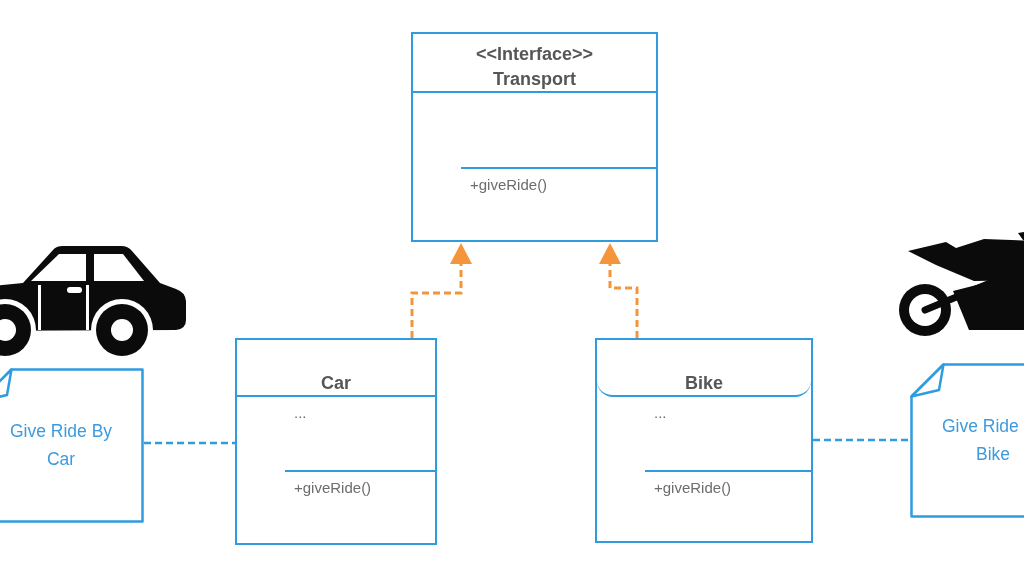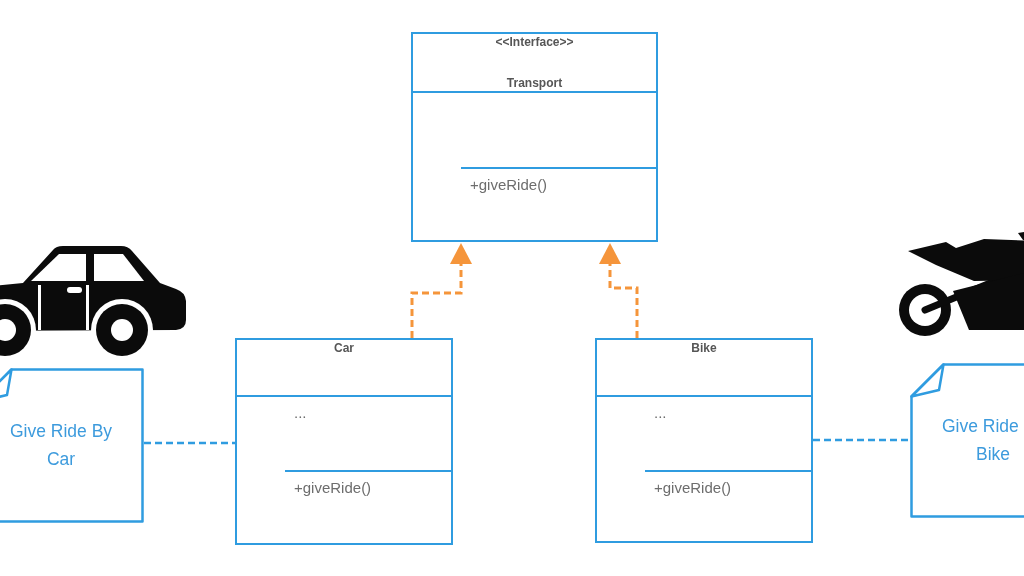--- a/index.html
+++ b/index.html
@@ -10,22 +10,22 @@
   #connector-layer{position:absolute;left:0;top:0;width:1024px;height:576px;pointer-events:none;}
   .sv-dash-blue{stroke:var(--stroke_blue);stroke-width:2.5;stroke-dasharray:7 4;fill:none;}
   .sv-dash-orange{stroke:var(--orange);stroke-width:3;stroke-dasharray:7 4;fill:none;}
   .sv-arrow{fill:var(--orange);stroke:none;}
 
   .uml-box{
     position:absolute;display:flex;flex-direction:column;background:#fff;
     border:2px solid var(--stroke_blue);box-sizing:border-box;
   }
   .uml-title{
-    display:flex;flex-direction:column;justify-content:space-between;align-items:center;
-    font-weight:bold;font-size:12px;line-height:1.35;color:var(--title_text);
+    display:flex;flex-direction:column;justify-content:flex-end;align-items:center;
+    font-weight:bold;font-size:18px;line-height:1.35;color:var(--title_text);
     border-bottom:2px solid var(--stroke_blue);box-sizing:border-box;
   }
   .uml-attrs{
     border-bottom:2px solid var(--stroke_blue);box-sizing:border-box;
   }
   .uml-attrs,.uml-methods{
     font-size:15px;color:var(--body_text);padding:7px 9px;text-align:left;margin-left:48px;
   }
   .uml-methods{flex:1;}
 
@@ -59,30 +59,30 @@
 
   <div class="uml-box" style="left:411px;top:32px;width:247px;height:210px;">
     <div class="uml-title" style="height:59px;">
       <div>&lt;&lt;Interface&gt;&gt;</div>
       <div>Transport</div>
     </div>
     <div class="uml-attrs" style="height:76px;"></div>
     <div class="uml-methods">+giveRide()</div>
   </div>
 
-  <div class="uml-box" style="left:235px;top:338px;width:218px;height:207px;">
+  <div class="uml-box" style="left:235px;top:338px;width:202px;height:207px;">
     <div class="uml-title" style="height:57px;">
       <div>Car</div>
     </div>
     <div class="uml-attrs" style="height:75px;">...</div>
     <div class="uml-methods">+giveRide()</div>
   </div>
 
   <div class="uml-box" style="left:595px;top:338px;width:218px;height:205px;">
-    <div class="uml-title" style="height:57px;">
+    <div class="uml-title" style="height:57px;border-radius:16px;">
       <div>Bike</div>
     </div>
     <div class="uml-attrs" style="height:75px;">...</div>
     <div class="uml-methods">+giveRide()</div>
   </div>
 
   <div class="note" style="left:-22px;top:368px;width:166px;height:155px;">
     <svg viewBox="0 0 166 155">
       <path class="note-shape" d="M 33.5 1.5 L 164.5 1.5 L 164.5 153.5 L 1.5 153.5 L 1.5 33.5 Z"></path>
       <path class="note-shape" d="M 1.5 33.5 L 33.5 1.5 L 29 27 Z"></path>

